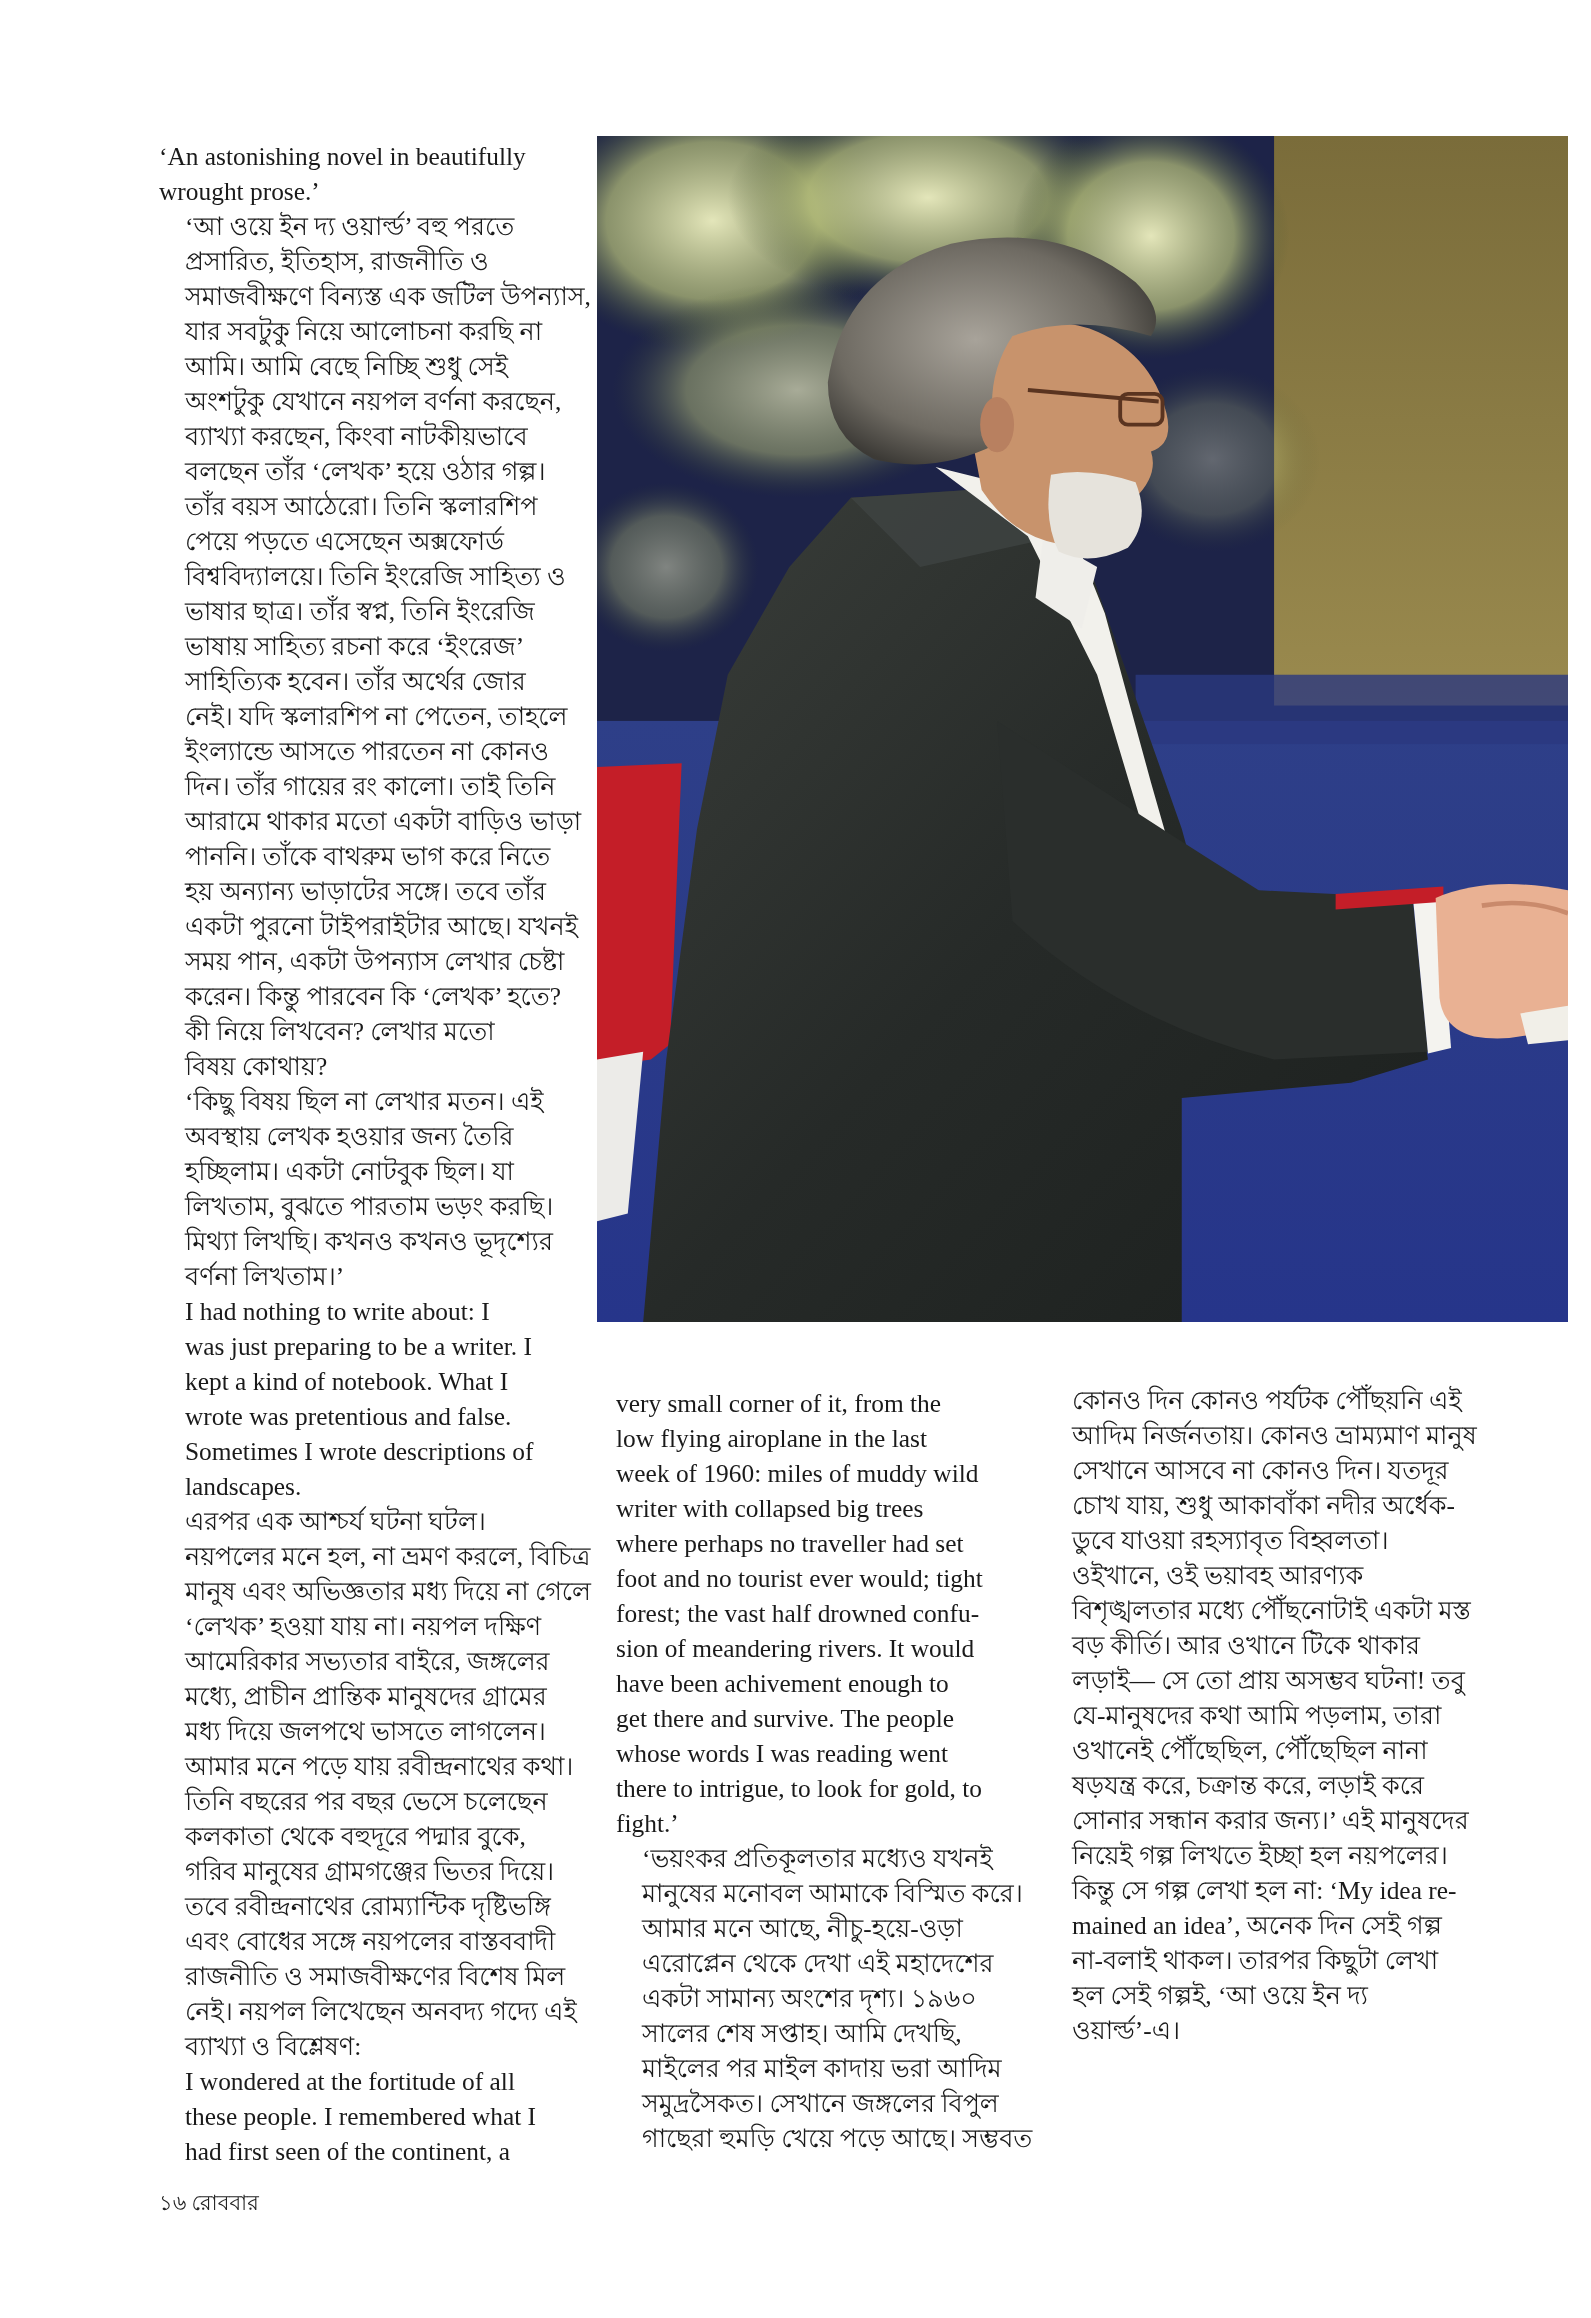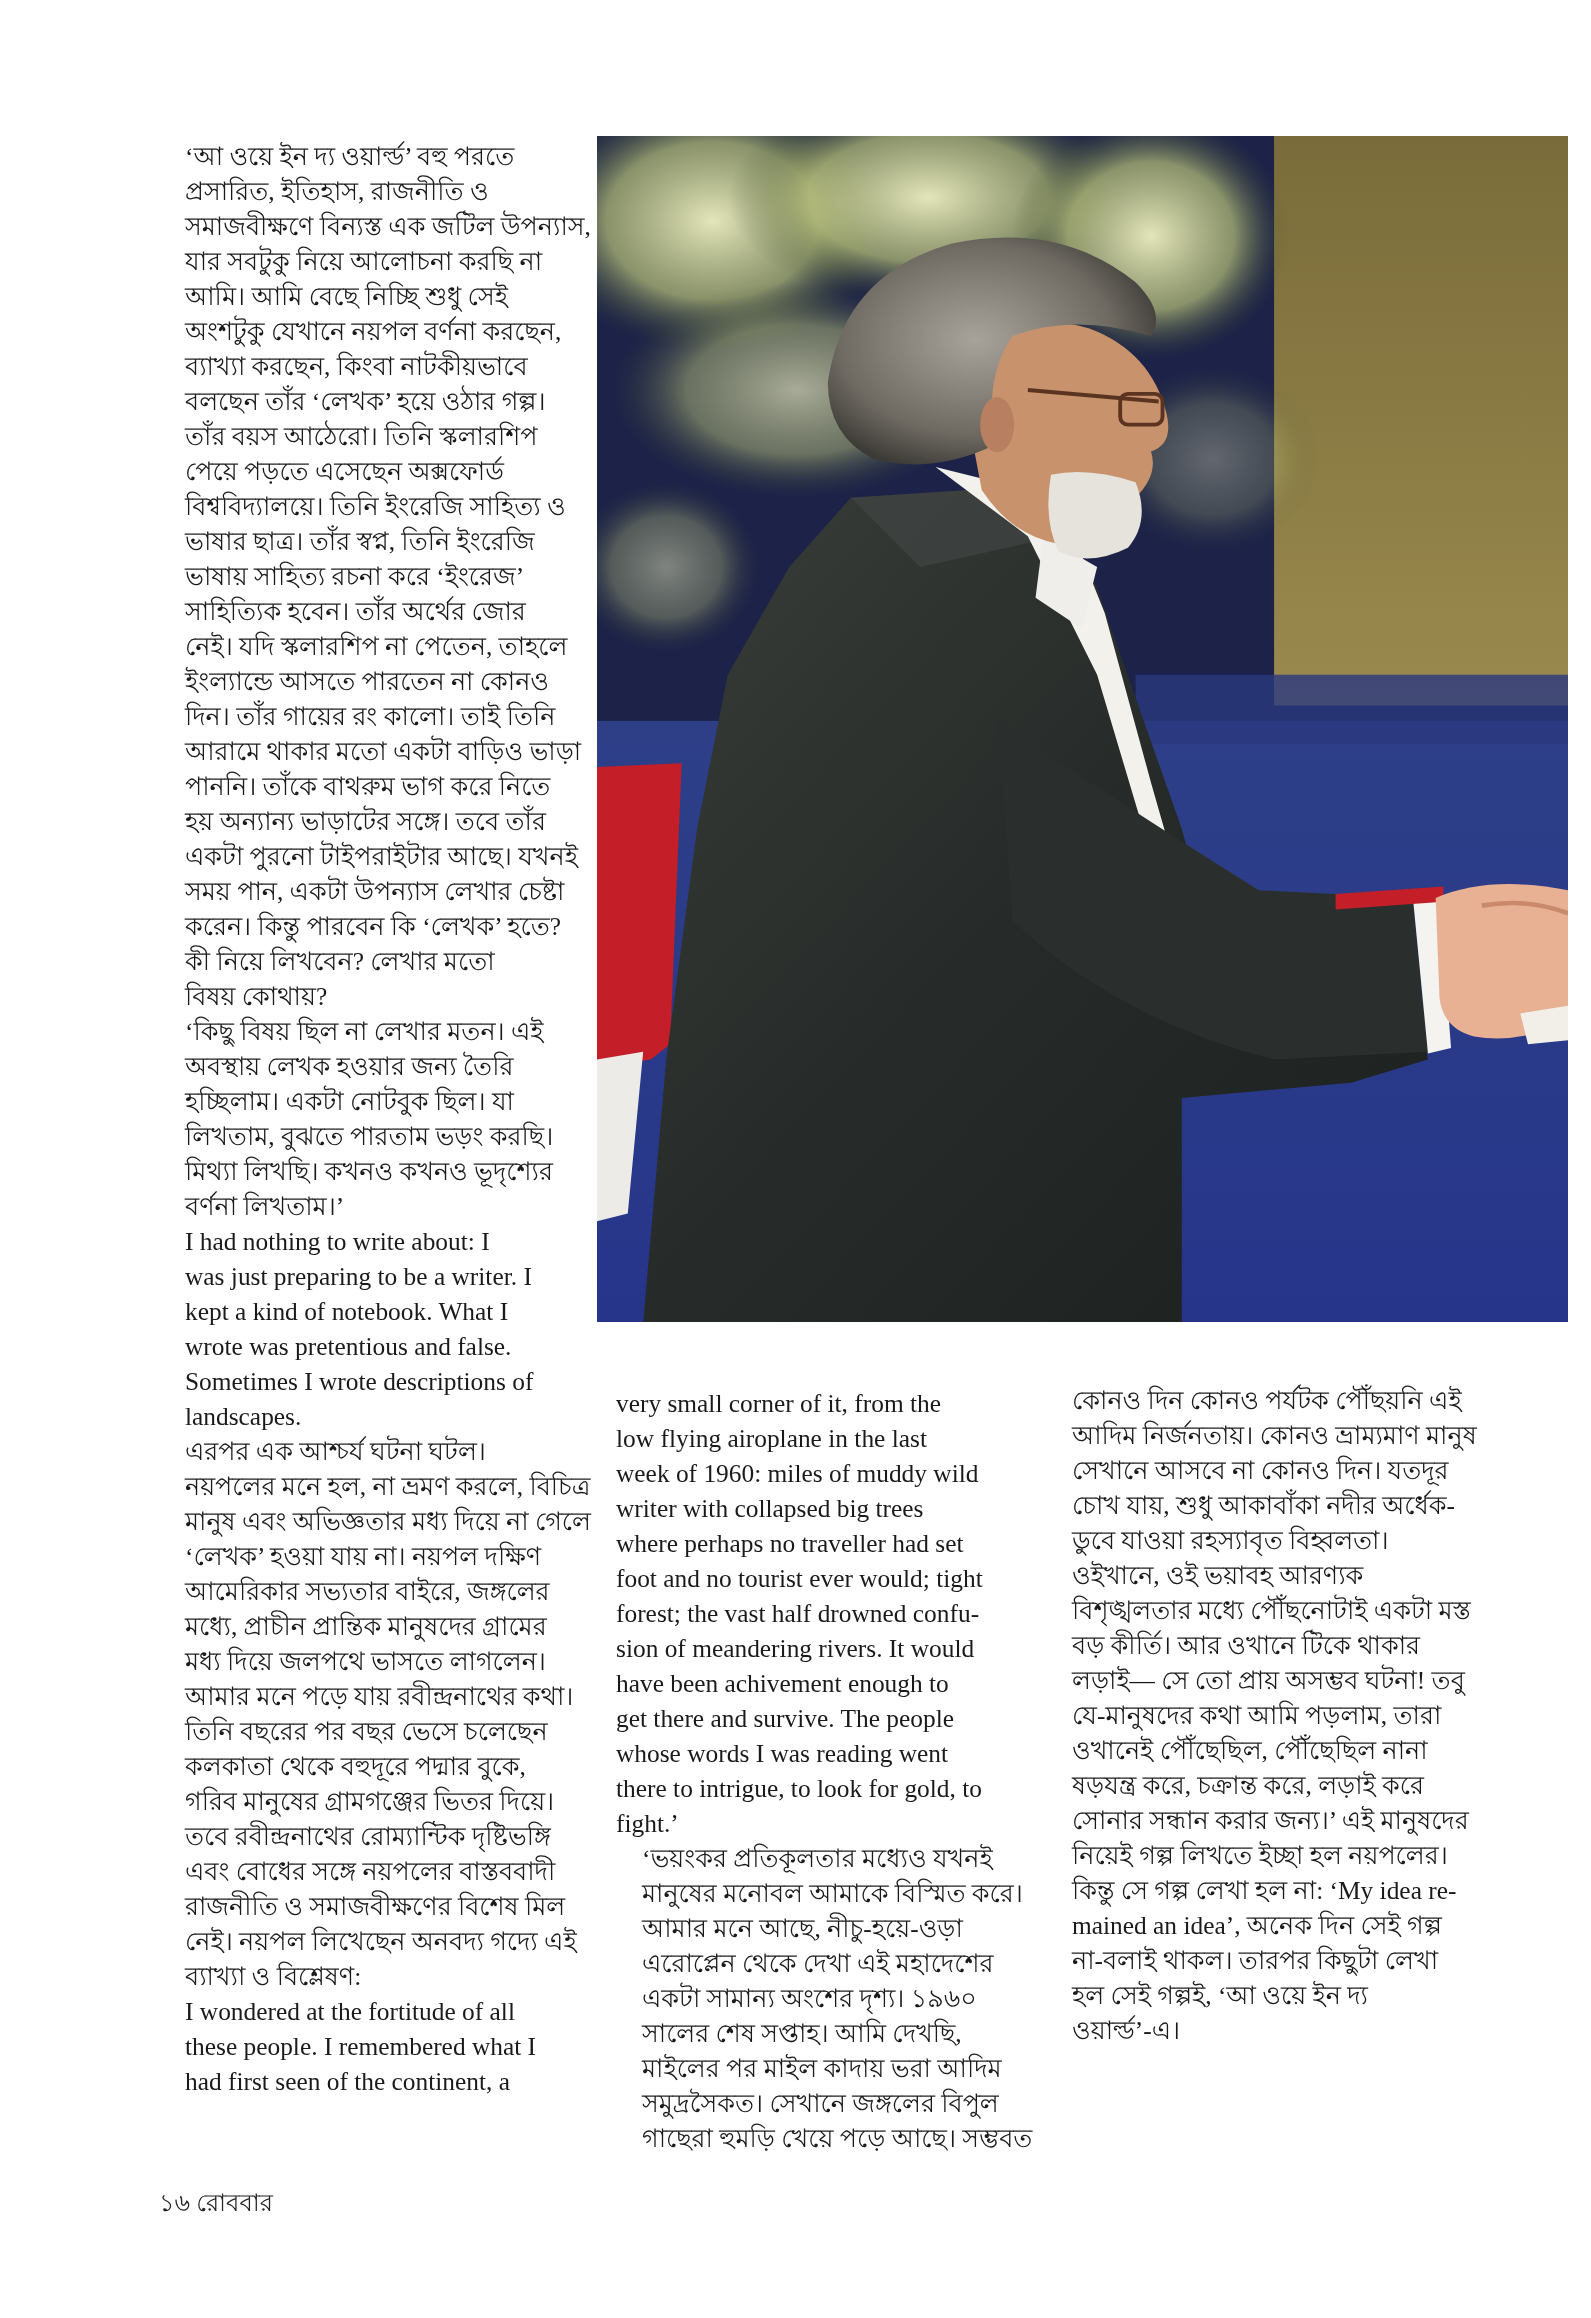--- a/index.html
+++ b/index.html
@@ -45,21 +45,21 @@
       width: 400px;
     }
     .line {
       display: block;
       white-space: nowrap;
     }
     .folio {
       position: absolute;
       left: 159px;
       top: 2189px;
-      font-size: 24px;
+      font-size: 21px;
       line-height: 28px;
       color: #222;
     }
 
     
     .photo {
       position: absolute;
       left: 597px;
       top: 136px;
       width: 971px;
@@ -146,20 +146,24 @@
 
     <path d="M960 985 L1100 975 L1100 995 L960 1005 Z" fill="#c41e28"></path>
 
     <path d="M1090 990 Q1160 960 1262 980 L1262 1150 Q1200 1180 1140 1170 Q1100 1160 1095 1120 Z" fill="#e9b193"></path>
     <path d="M1150 1000 Q1210 990 1262 1010" stroke="#c98a6c" stroke-width="6" fill="none"></path>
     <path d="M1200 1140 L1262 1130 L1262 1175 L1210 1180 Z" fill="#f1efe8"></path>
   </svg>
 </div>
 
 <div class="col col-left">
+  <p>
+    <span class="line">‘An astonishing novel in beautifully</span>
+    <span class="line">wrought prose.’</span>
+  </p>
   <p class="indent">
     <span class="line">‘আ ওয়ে ইন দ্য ওয়ার্ল্ড’ বহু পরতে</span>
     <span class="line">প্রসারিত, ইতিহাস, রাজনীতি ও</span>
     <span class="line">সমাজবীক্ষণে বিন্যস্ত এক জটিল উপন্যাস,</span>
     <span class="line">যার সবটুকু নিয়ে আলোচনা করছি না</span>
     <span class="line">আমি। আমি বেছে নিচ্ছি শুধু সেই</span>
     <span class="line">অংশটুকু যেখানে নয়পল বর্ণনা করছেন,</span>
     <span class="line">ব্যাখ্যা করছেন, কিংবা নাটকীয়ভাবে</span>
     <span class="line">বলছেন তাঁর ‘লেখক’ হয়ে ওঠার গল্প।</span>
     <span class="line">তাঁর বয়স আঠেরো। তিনি স্কলারশিপ</span>

